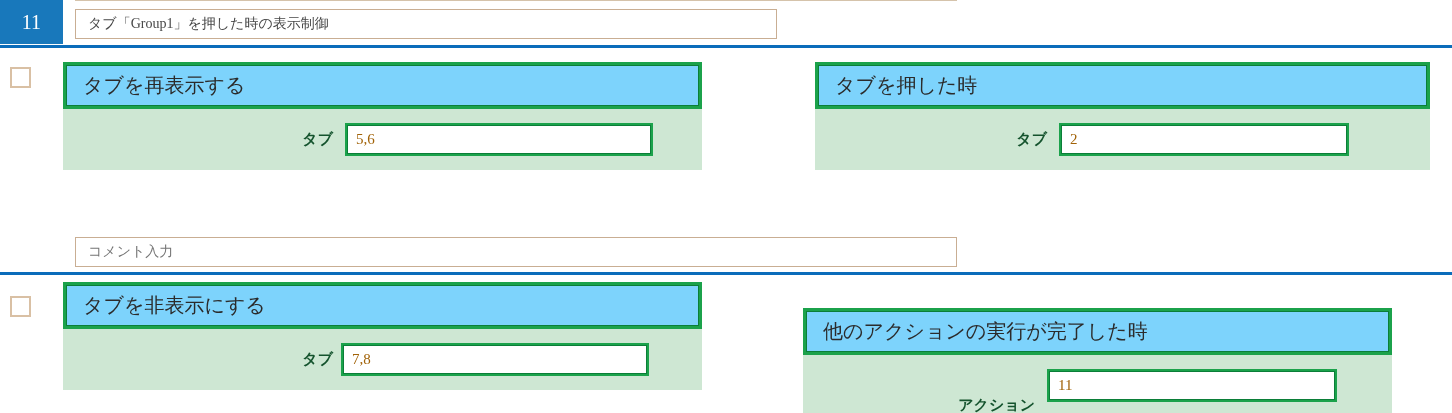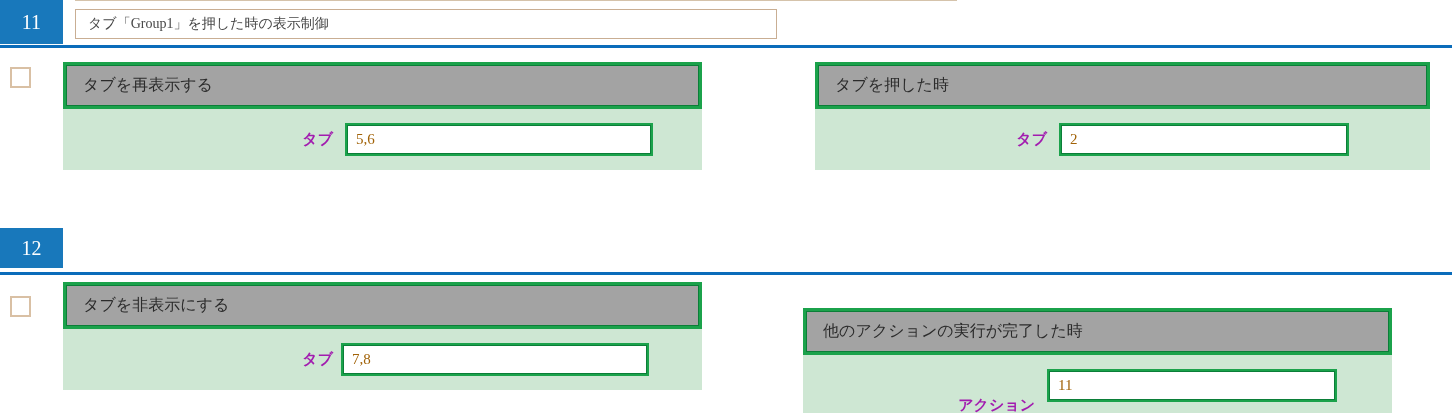--- a/index.html
+++ b/index.html
@@ -49,40 +49,40 @@
     width: 17px;
     height: 17px;
     border: 2px solid var(--checkbox-border, #d9c0a4);
     background: #ffffff;
     cursor: pointer;
   }
   .panel { position: absolute; }
   .panel-title {
     box-sizing: border-box;
     height: 47px;
-    background: #a3a3a3;
+    background: #7dd3fc;
     border: 3px solid var(--panel-border, #1ba24b);
     box-shadow: inset 0 0 0 1px var(--panel-border-dark, #0b7e38);
     display: flex;
     align-items: center;
     padding: 0 17px;
-    font-size: 16px;
+    font-size: 20px;
     color: #2b2b2b;
   }
   .panel-body {
     box-sizing: border-box;
     height: 61px;
     background: var(--panel-body-bg, #cee7d3);
     display: flex;
     align-items: center;
   }
   .field-label {
     font-weight: bold;
     font-size: 15px;
-    color: #a21caf;
+    color: #14532d;
     text-align: right;
     flex: 0 0 auto;
   }
   .field-input {
     box-sizing: border-box;
     height: 33px;
     background: #ffffff;
     border: 2px solid var(--panel-border, #1ba24b);
     box-shadow: inset 0 0 0 1px var(--panel-border-dark, #0b7e38);
     font-family: inherit;
@@ -117,22 +117,22 @@
   </div>
 
   <div class="panel" style="left:803px; top:62px; width:615px;padding-left:12px;">
     <div class="panel-title">タブを押した時</div>
     <div class="panel-body">
       <span class="field-label" style="width:232px;">タブ</span>
       <input class="field-input" type="text" style="margin-left: 12px; width: 290px;" value="2">
     </div>
   </div>
 
-  <div class="badge" style="left:0; top:228px; width:63px; height:40px;">12</div>
 
+  <input class="comment-input" type="text" style="left: 75px; top: 237px; width: 882px; height: 30px;" placeholder="コメント入力">
 
   <div class="divider" style="top:272px;"></div>
 
   <span class="checkbox" style="left:10px; top:296px;"></span>
 
   <div class="panel" style="left:63px; top:282px; width:639px;">
     <div class="panel-title">タブを非表示にする</div>
     <div class="panel-body">
       <span class="field-label" style="width:270px;">タブ</span>
       <input class="field-input" type="text" style="margin-left: 8px; width: 308px;" value="7,8">

